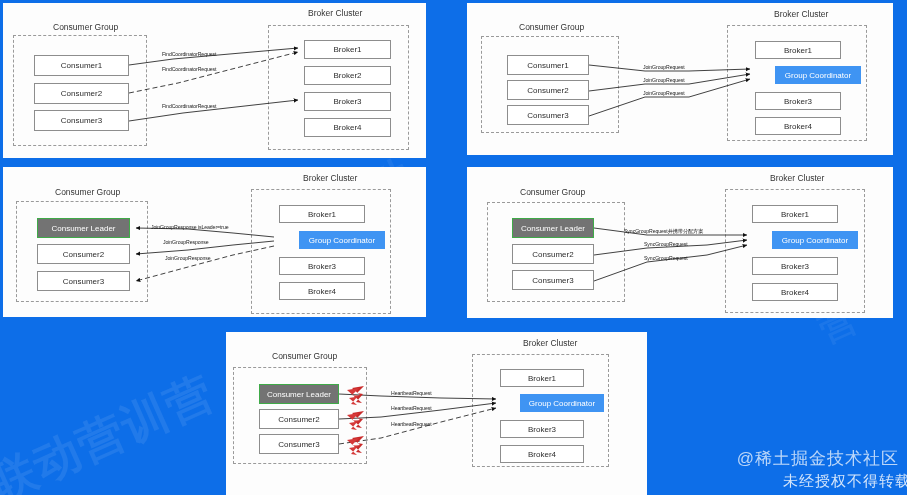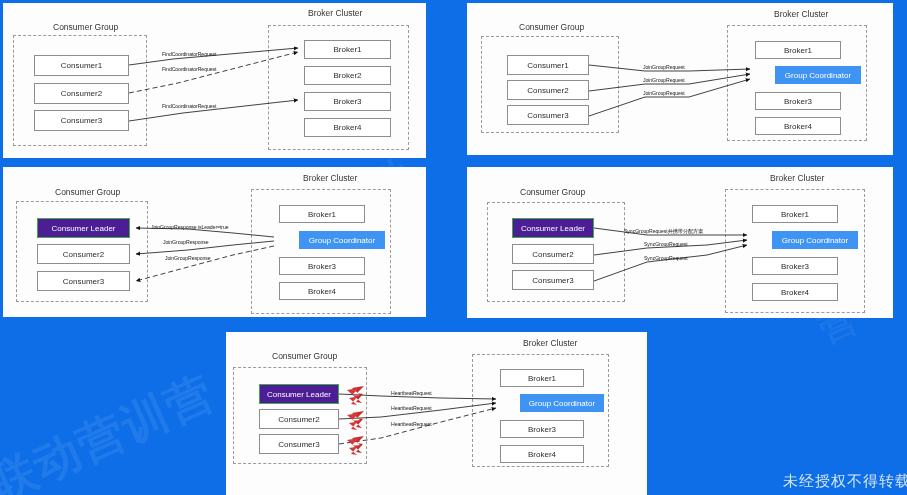--- a/index.html
+++ b/index.html
@@ -80,21 +80,21 @@
     border: 1px solid #8d8d8d;
     background: #fff;
     display: flex;
     align-items: center;
     justify-content: center;
     font-size: 8px;
     color: #2c2c2c;
     white-space: nowrap;
   }
   .node.green {
-    background: #4c1d95;
+    background: #737373;
     border-color: #3faa48;
     color: #fff;
   }
   .node.blue {
     background: #3f94f3;
     border-color: #3f94f3;
     color: #fff;
     margin-left: 20px;
   }
   .edge-label {
@@ -303,16 +303,17 @@
         </g>
       </svg>
 
       <div class="edge-label" style="left:165px; top:58px;">HeartbeatRequest</div>
       <div class="edge-label" style="left:165px; top:73px;">HeartbeatRequest</div>
       <div class="edge-label" style="left:165px; top:89px;">HeartbeatRequest</div>
     </div>
   </div>
 
   <div class="corner-wm">
+    <div class="line1">@稀土掘金技术社区</div>
     <div class="line2">未经授权不得转载</div>
   </div>
 
 </div>
 
 </body></html>

